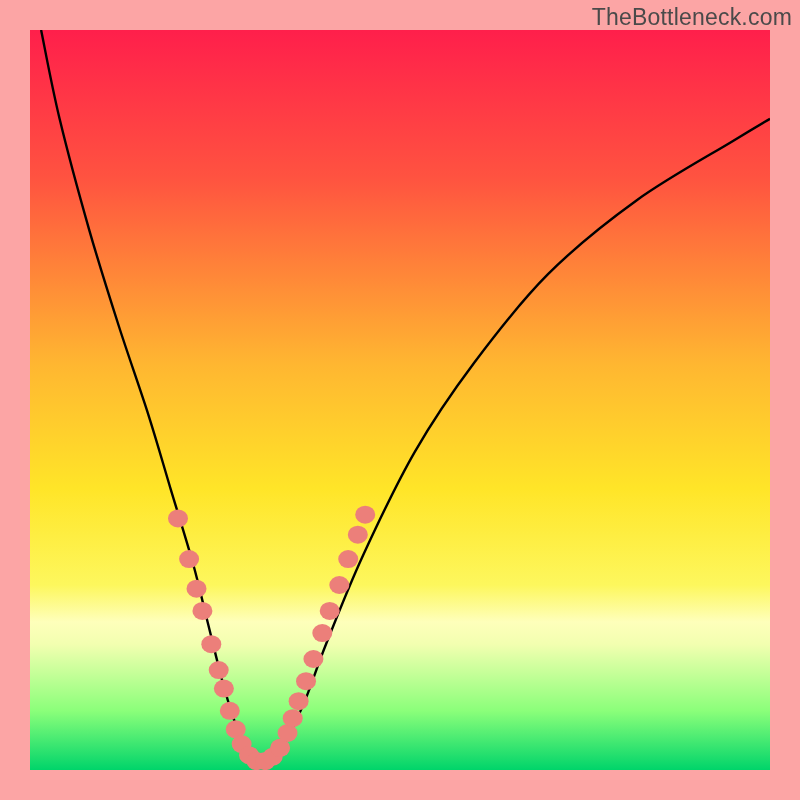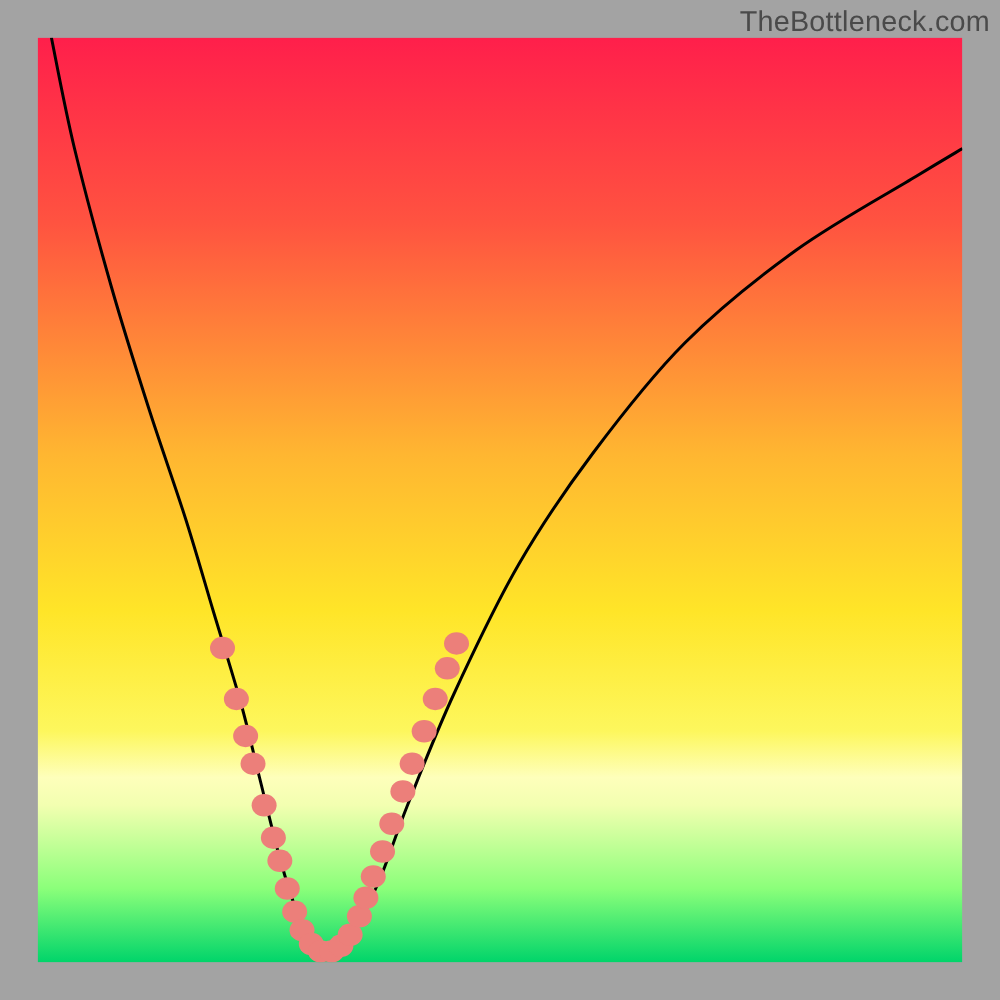--- a/index.html
+++ b/index.html
@@ -10,21 +10,21 @@
     background: #000;
     overflow: hidden;
     font-family: Arial, Helvetica, sans-serif;
   }
   .frame {
     position: absolute;
     left: 0;
     top: 0;
     width: 800px;
     height: 800px;
-    background: #a3a3a3;
+    background: #fca5a5;
   }
   .plot {
     position: absolute;
     left: 30px;
     top: 30px;
     width: 740px;
     height: 740px;
     overflow: hidden;
   }
   .gradient {

